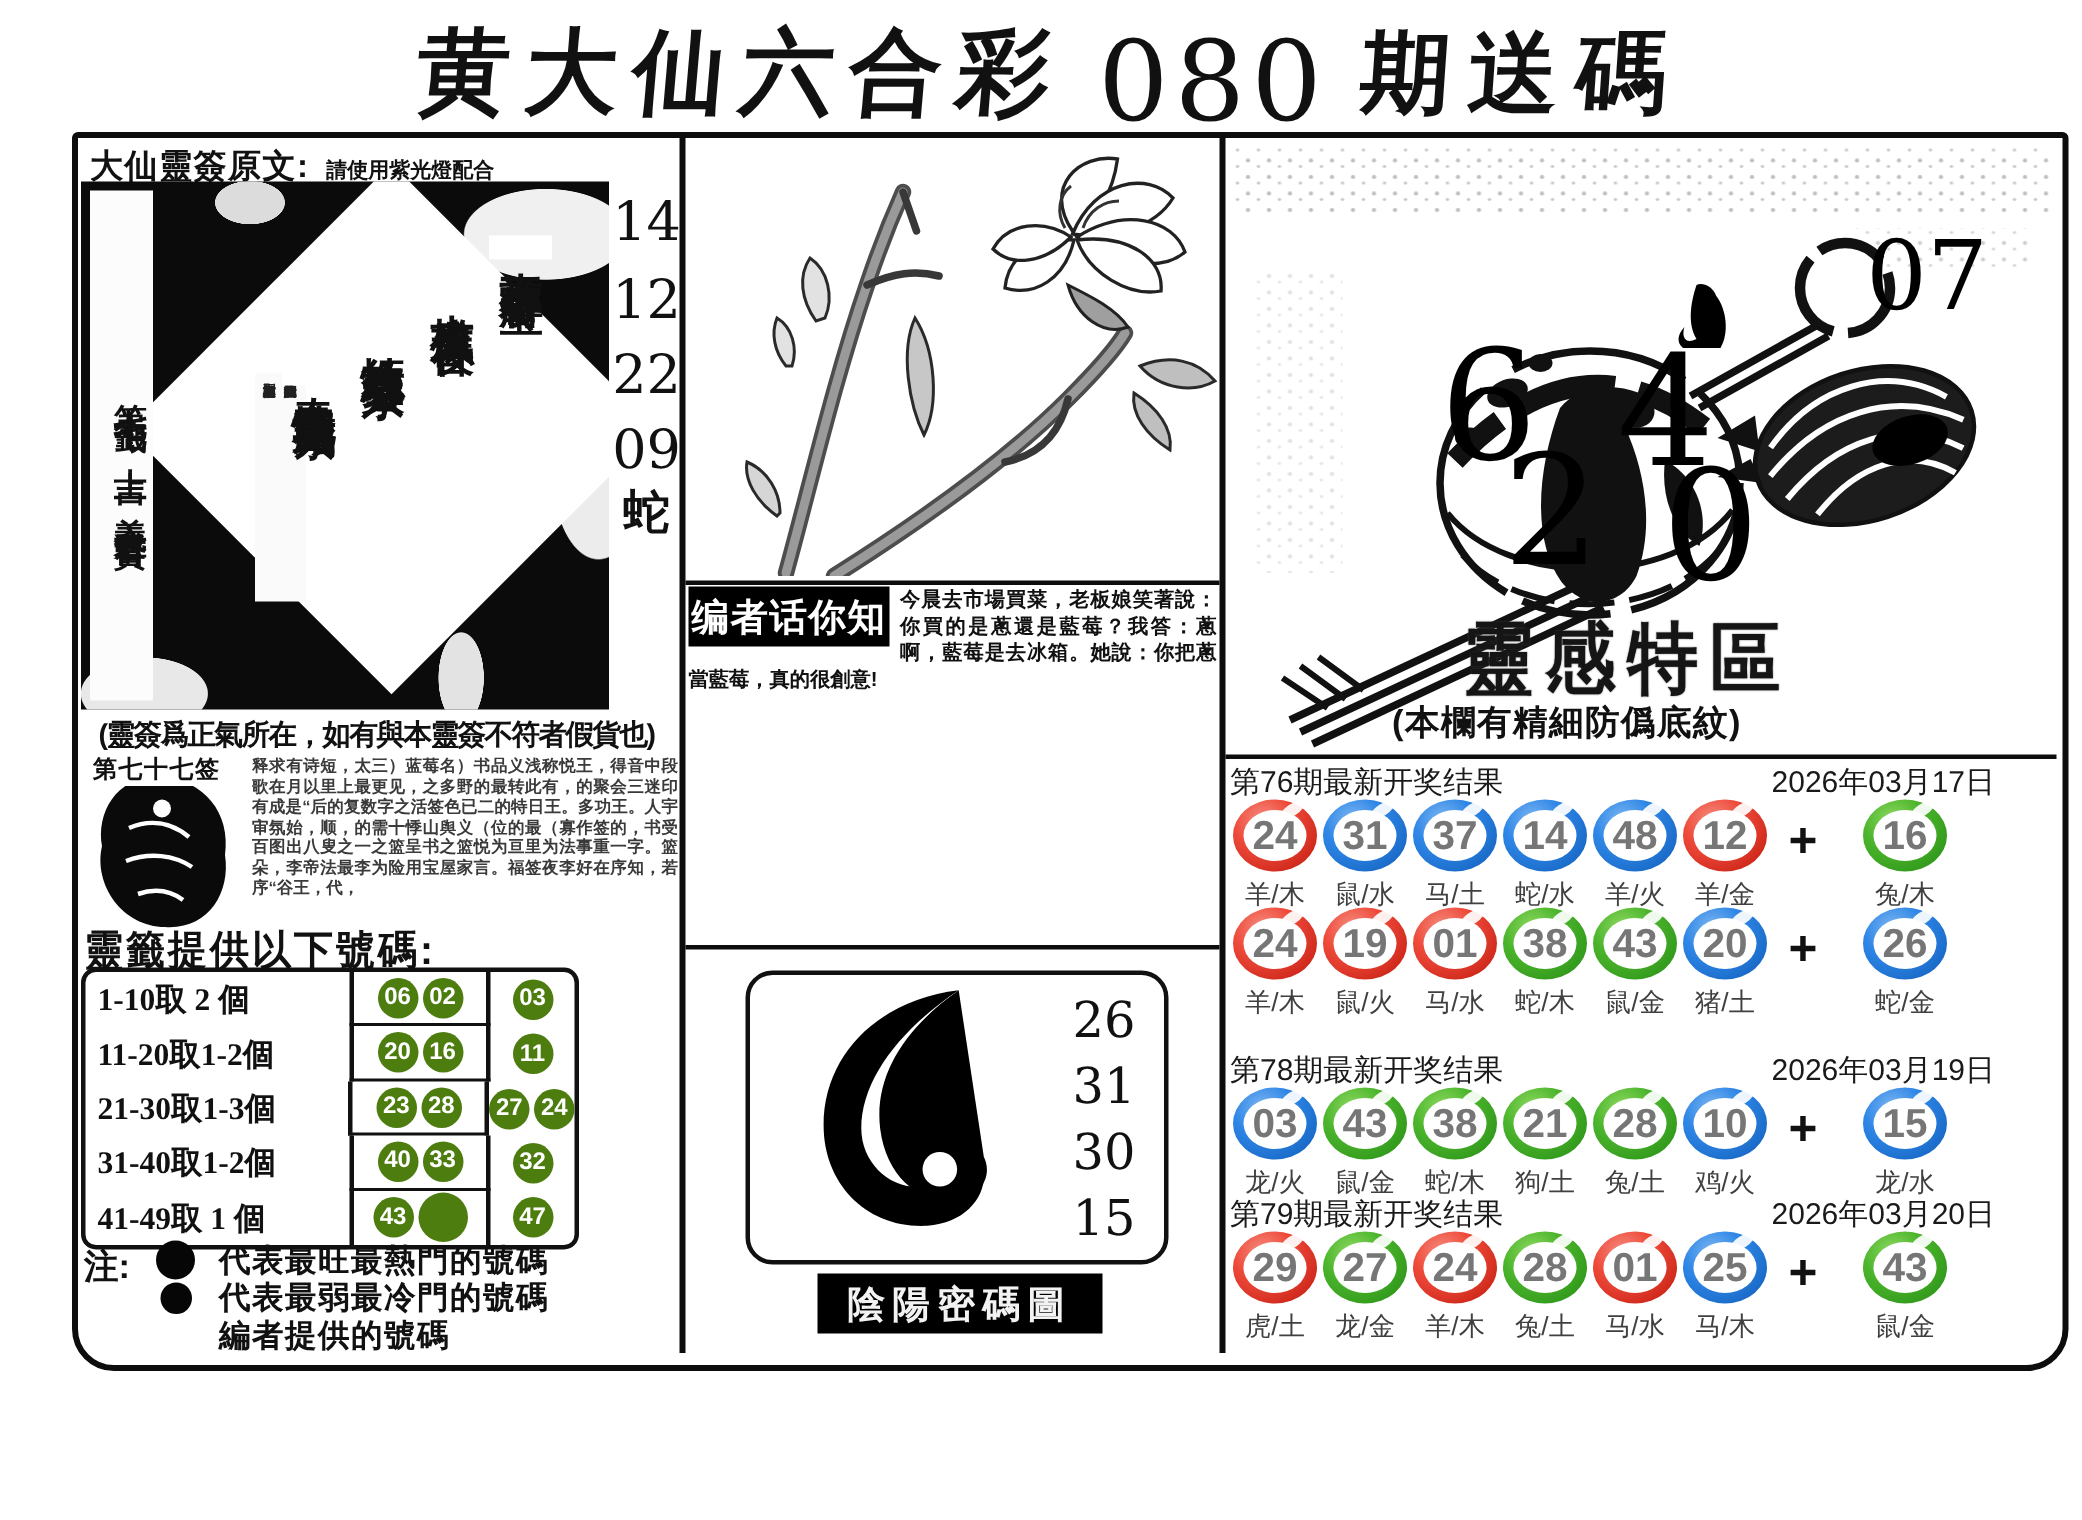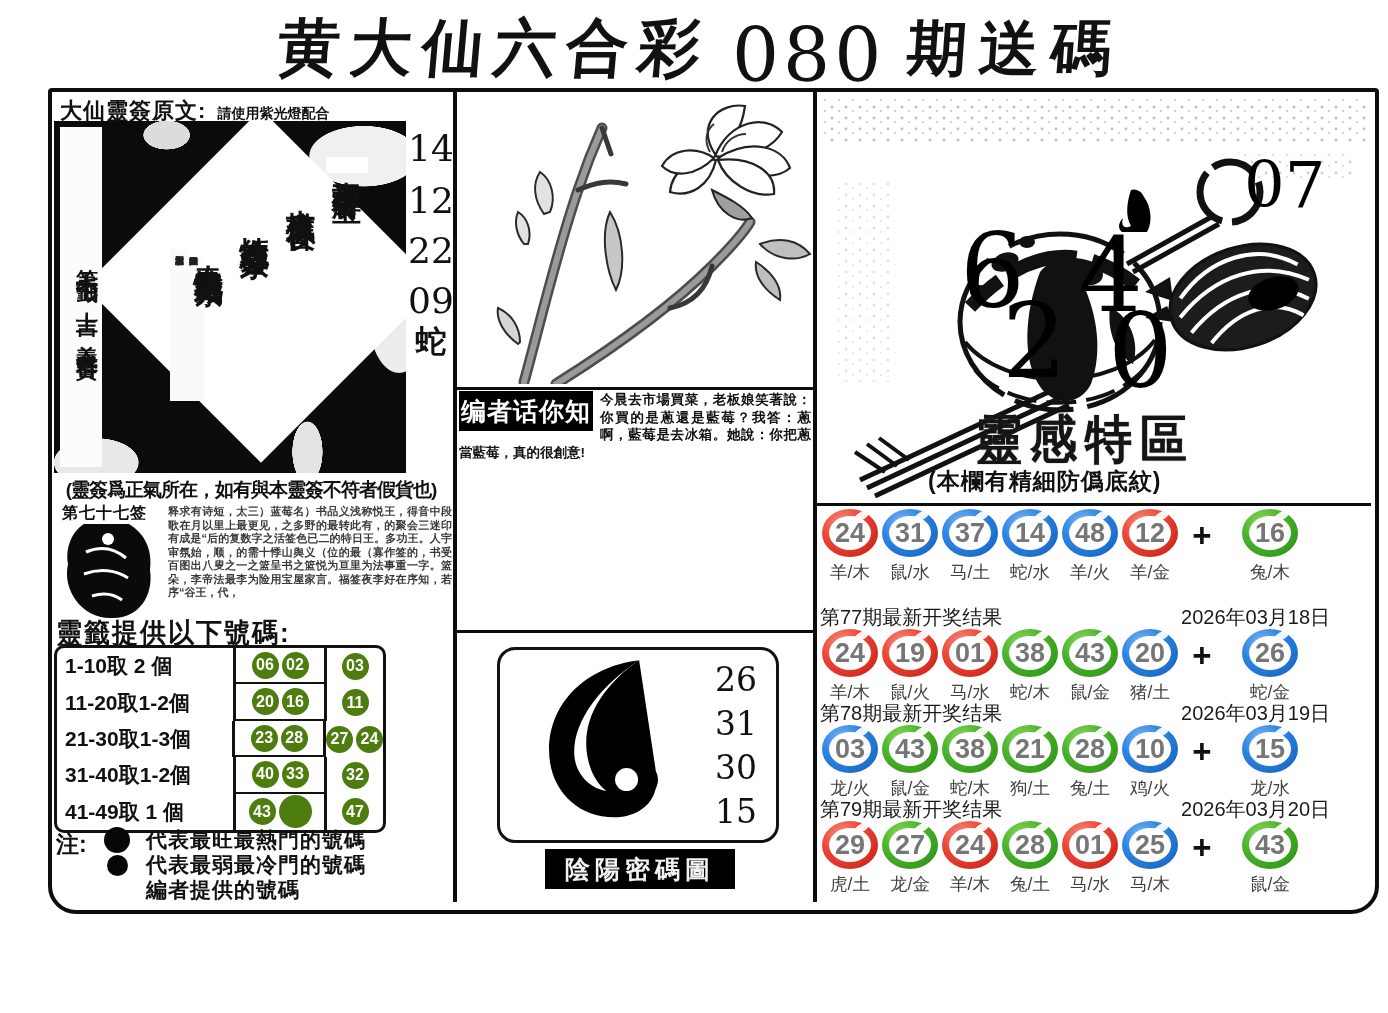--- a/index.html
+++ b/index.html
@@ -39,21 +39,21 @@
   .side-num.cjk{font-family:"Liberation Sans",sans-serif;font-weight:bold;font-size:31px;}
   .auth{position:absolute;left:50px;top:477px;width:402px;text-align:center;font-weight:bold;font-size:19px;letter-spacing:-1px;}
   .sign-label{position:absolute;left:62px;top:503px;font-weight:bold;font-size:16px;letter-spacing:1px;background:#fff;z-index:2;}
   .stamp{position:absolute;left:56px;top:512px;}
   .sign-par{position:absolute;left:168px;top:505px;width:284px;height:120px;font-size:11px;line-height:13.5px;
             color:#3a3a3a;text-align:justify;filter:blur(.35px);overflow:hidden;font-weight:bold;}
   .tbl-heading{position:absolute;left:56px;top:616px;font-weight:bold;font-size:26px;letter-spacing:2px;transform:scaleY(1.05);}
   .sign-table{position:absolute;left:54px;top:645px;width:326px;height:182px;border:3px solid #111;border-radius:10px;
               display:flex;flex-direction:column;overflow:hidden;}
   .st-row{flex:1;display:flex;align-items:stretch;}
-  .st-label{width:168px;padding-left:8px;display:flex;align-items:center;font-family:Liberation Sans, sans-serif;
+  .st-label{width:168px;padding-left:8px;display:flex;align-items:center;font-family:Liberation Serif, serif;
             font-weight:bold;font-size:21px;white-space:nowrap;}
   .st-hot{width:88px;display:flex;align-items:center;justify-content:center;gap:3px;
           border-left:3px solid #111;border-right:3px solid #111;border-bottom:2px solid #111;}
   .st-row:last-child .st-hot{border-bottom:none;}
   .st-cold{flex:1;display:flex;align-items:center;justify-content:center;gap:3px;}
   .bball{width:27px;height:27px;border-radius:50%;background:#4d7c0f;color:#fff;font-weight:bold;font-size:16px;
          display:flex;align-items:center;justify-content:center;}
   .bball.blank{width:33px;height:33px;}
   .note-prefix{position:absolute;left:56px;top:829px;font-weight:bold;font-size:23px;}
   .lg-line{position:absolute;left:102px;height:26px;display:flex;align-items:center;gap:14px;}
@@ -299,20 +299,24 @@
 <div class="bignum" style="left:1244px;top:148px;font-size:64px;">07</div>
 <div class="bignum" style="left:960px;top:212px;font-size:102px;">6</div>
 <div class="bignum" style="left:1078px;top:216px;font-size:102px;">4</div>
 <div class="bignum" style="left:1002px;top:282px;font-size:102px;">2</div>
 <div class="bignum" style="left:1108px;top:292px;font-size:102px;">0</div>
 <div class="zone-label">靈感特區</div>
 <div class="zone-note">(本欄有精細防僞底紋)</div>
 
 <div id="results">
     <div class="r-row" style="top: 508px;">
+      <div class="r-head">
+        <span class="r-title">第76期最新开奖结果</span>
+        <span class="r-date">2026年03月17日</span>
+      </div>
       <div class="r-balls">
         <div class="r-slot">
           <div class="ball red">
             <i>24</i>
           </div>
           <span class="zodiac">羊/木</span>
         </div>
         <div class="r-slot">
           <div class="ball blue">
             <i>31</i>
@@ -346,24 +350,20 @@
         <div class="r-plus">+</div>
         <div class="r-slot special">
           <div class="ball green">
             <i>16</i>
           </div>
           <span class="zodiac">兔/木</span>
         </div>
       </div>
     </div>
     <div class="r-row" style="top: 604px;">
-      <div class="r-head">
-        <span class="r-title">第77期最新开奖结果</span>
-        <span class="r-date">2026年03月18日</span>
-      </div>
       <div class="r-balls">
         <div class="r-slot">
           <div class="ball red">
             <i>24</i>
           </div>
           <span class="zodiac">羊/木</span>
         </div>
         <div class="r-slot">
           <div class="ball red">
             <i>19</i>

